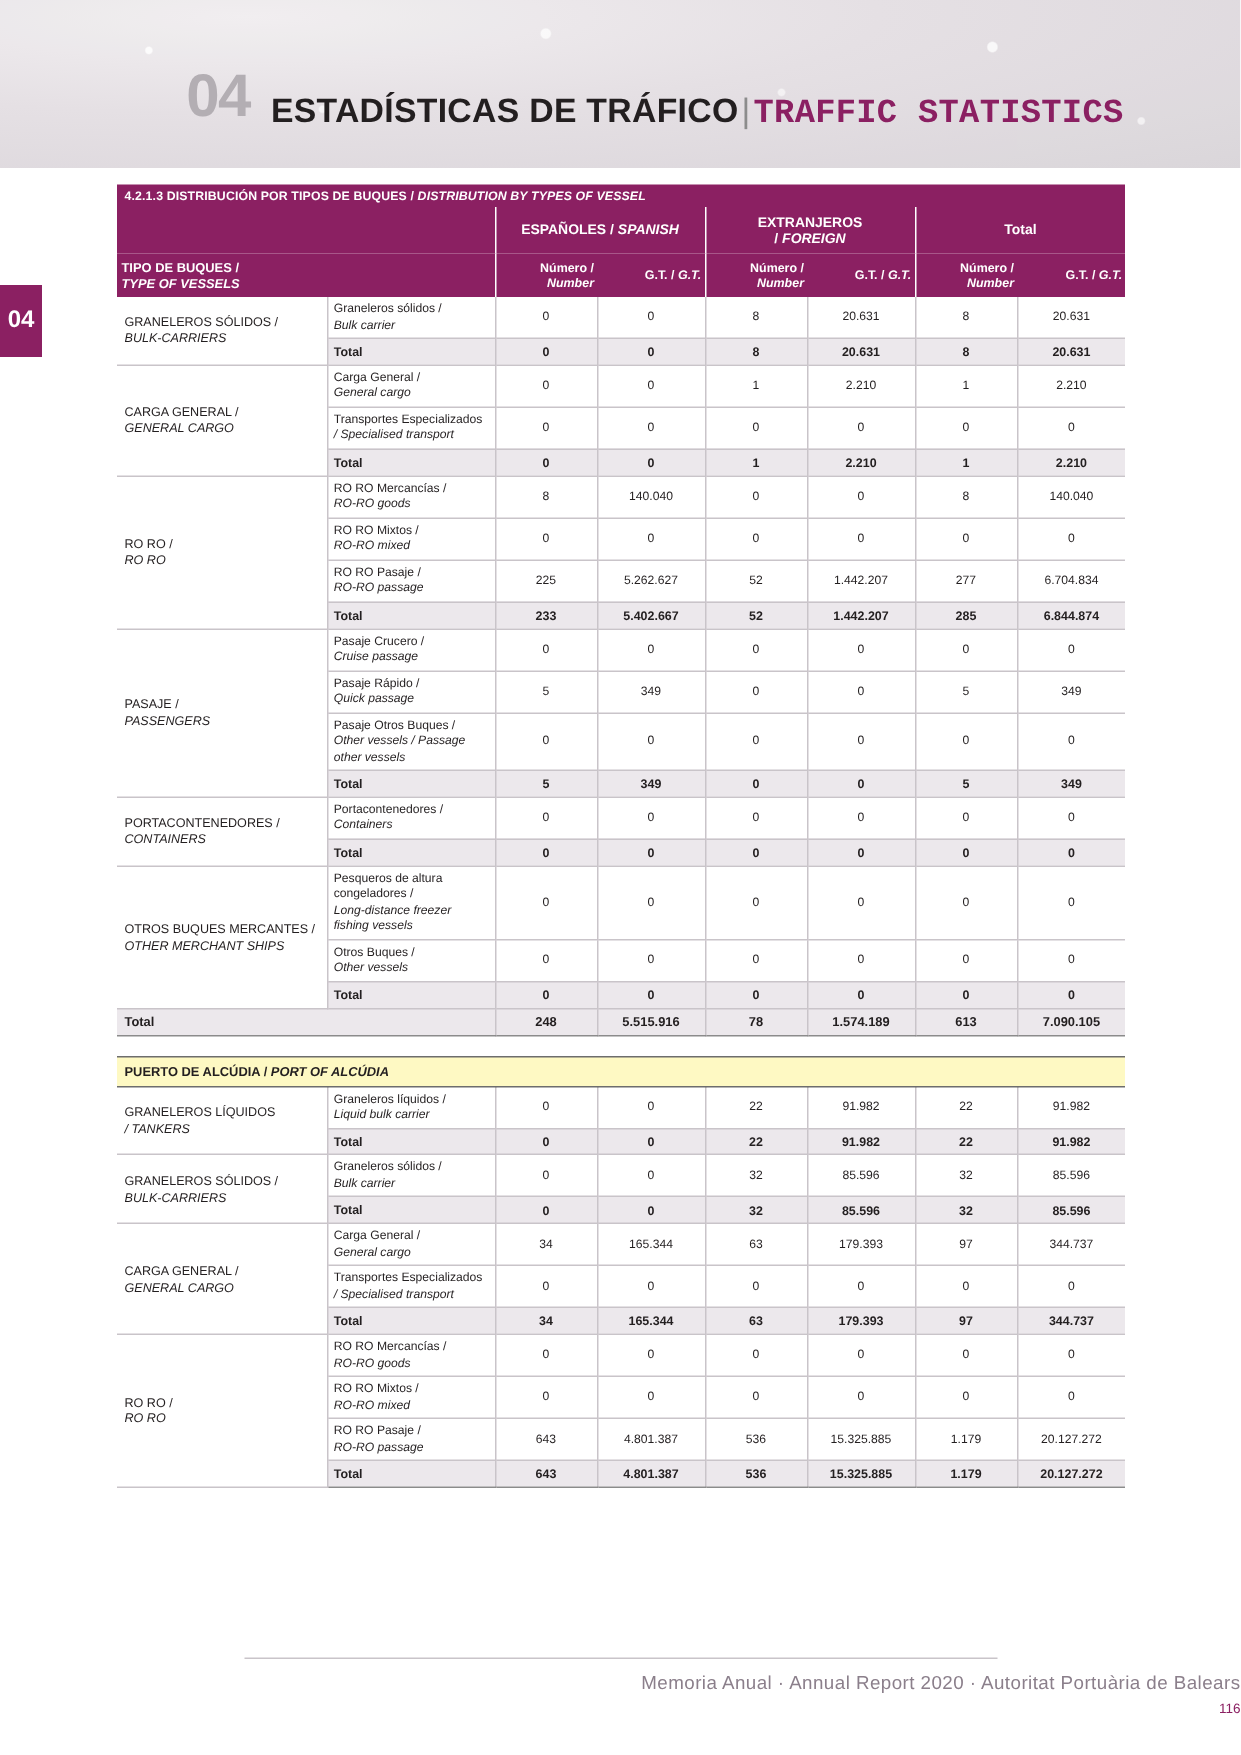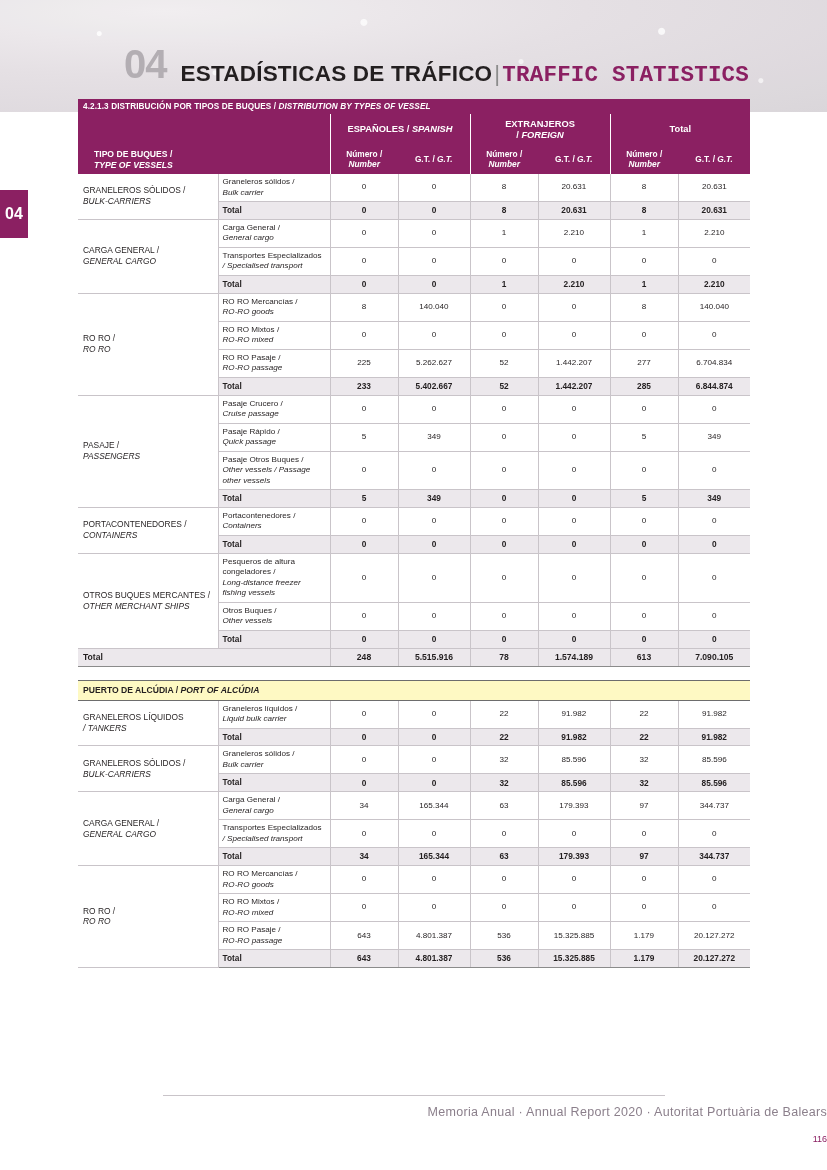--- a/index.html
+++ b/index.html
@@ -48,42 +48,42 @@
   
   .side-tab {
     position:absolute; left:0; top:190px; width:28px; height:48px;
     background:#8b2062; color:#ffffff; font-size:16px; font-weight:700;
     display:flex; align-items:center; justify-content:center;
   }
 
   
   .sheet { position:absolute; left:78px; top:99px; width:672px; }
 
-  table { border-collapse: collapse; width:100%; table-layout: fixed; }
+  table { border-collapse: collapse; width:100%; table-layout: fixed; margin-top: 24px; }
   td, th { padding:0; vertical-align: middle; }
 
   .title-bar td {
     background:#8b2062; color:#ffffff; font-size:8.2px; font-weight:700;
     padding:3px 5px; letter-spacing:.1px;
   }
   .title-bar .it { font-style: italic; font-weight:700; }
 
   .hdr-group td {
     background:#8b2062; color:#ffffff; text-align:center; font-size:9.3px;
     font-weight:700; padding:5px 2px; line-height:1.15;
   }
   .hdr-group .it { font-style: italic; font-weight:700; }
   .hdr-group td.plain { background:#8b2062; }
 
   .hdr-sub td {
-    background:#8b2062; color:#ffffff; text-align:center; font-size:8.3px;
+    background:#8b2062; color:#ffffff; text-align:right; font-size:8.3px;
     font-weight:700; padding:4px 2px; line-height:1.2;
   }
   .hdr-sub td.left {
-    text-align:left; padding-left:16px; font-size:8.6px;
+    text-align:left; padding-left:3px; font-size:8.6px;
   }
   .hdr-sub .it { font-style: italic; font-weight:700; }
 
   .sep-col { border-left:1px solid #ffffff; }
 
   tbody td {
     font-size:8.1px; border-bottom:1px solid #c9c4c9;
     line-height:1.25;
   }
   td.cat {
@@ -117,21 +117,21 @@
   .tbl-bot-line td { border-bottom:1px solid #8b8b8b; }
 
   
   .footer {
     position:absolute; left:0; bottom:26px; width:827px; text-align:right;
   }
   .footer .rule {
     width:502px; height:1px; background:#c9c4c9; margin:0 auto 9px auto;
   }
   .footer .txt { color:#8b7f8b; font-size:12.5px; letter-spacing:.3px; }
-  .footer .pg { color:#8b2062; font-size:9px; margin-top:15px; }
+  .footer .pg { color:#8b2062; font-size:9px; margin-top:5px; }
 </style>
 </head>
 <body>
 
 <div class="top-band"></div>
 
 <div class="header">
   <div class="chapter-num">04</div>
   <div class="header-title">
     <span>ESTADÍSTICAS DE TRÁFICO</span><span class="sep">|</span><span class="en">TRAFFIC STATISTICS</span>

